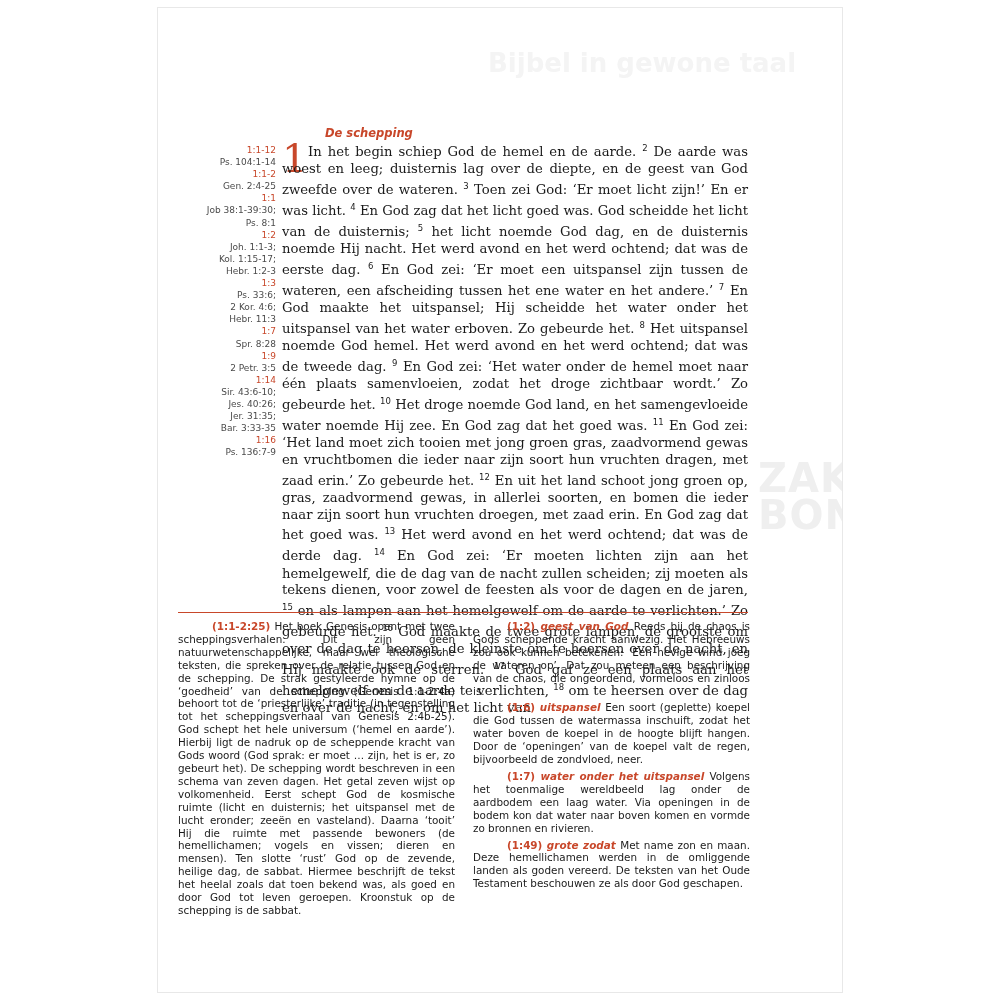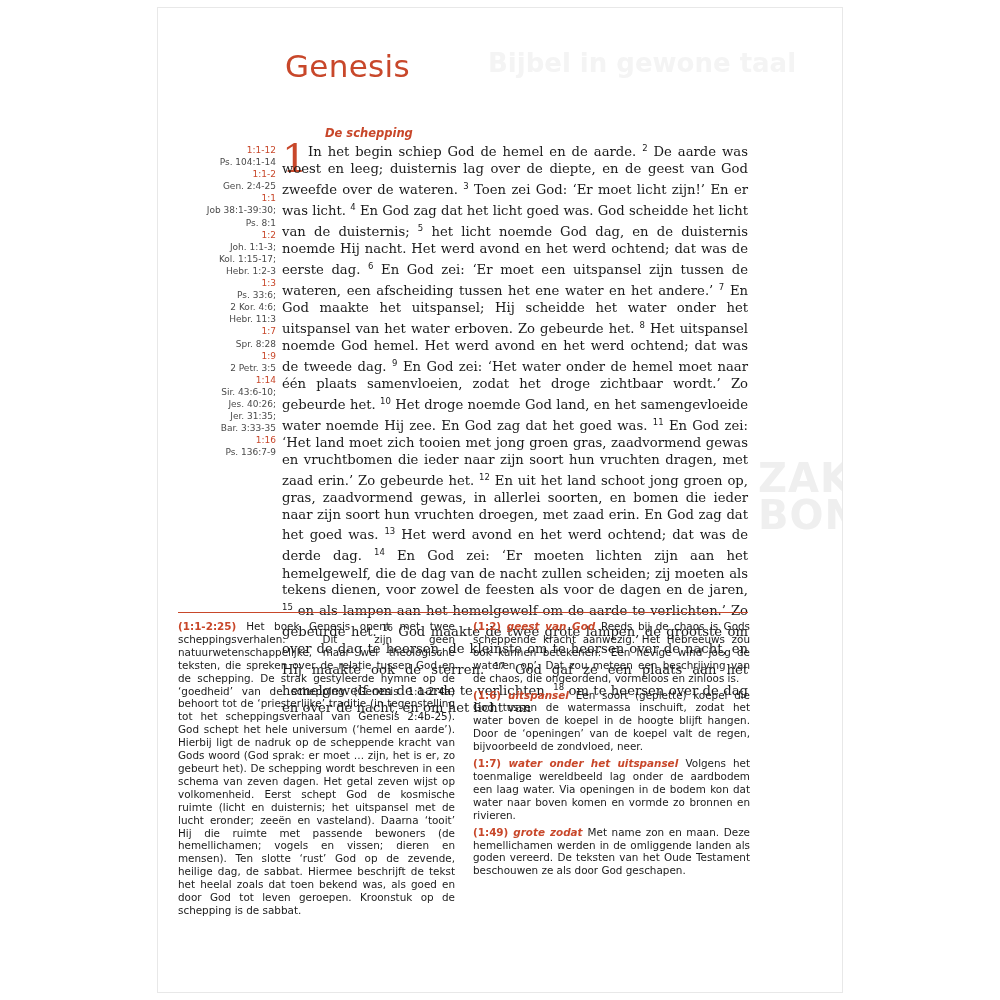--- a/index.html
+++ b/index.html
@@ -143,20 +143,21 @@
     font-size: 10.4px;
     line-height: 12.9px;
     color: #1a1a1a;
     font-family: "DejaVu Sans", sans-serif;
     text-align: justify;
   }
   .notes-col p { margin: 0 0 4px 0; }
   .note-ref {
     color: #c8472a;
     font-weight: bold;
+    margin-left: 34px;
   }
   .note-lemma {
     color: #c8472a;
     font-style: italic;
     font-weight: bold;
   }
 
   
   .watermark {
     position: absolute;
@@ -189,21 +190,20 @@
 
 <div class="page">
 
   <div class="left-edge"></div>
   <div class="right-edge"></div>
 
   <div class="sheet">
 
     <div class="watermark2">Bijbel in gewone taal</div>
 
-    <div class="title">Genesis</div>
 
     <div class="section-head">De schepping</div>
 
     <div class="dropcap">1</div>
 
     <div class="xref" id="xref-col">
         <div class="ref-head">1:1-12</div>
         <div>Ps. 104:1-14</div>
         <div class="ref-head">1:1-2</div>
         <div>Gen. 2:4-25</div>

